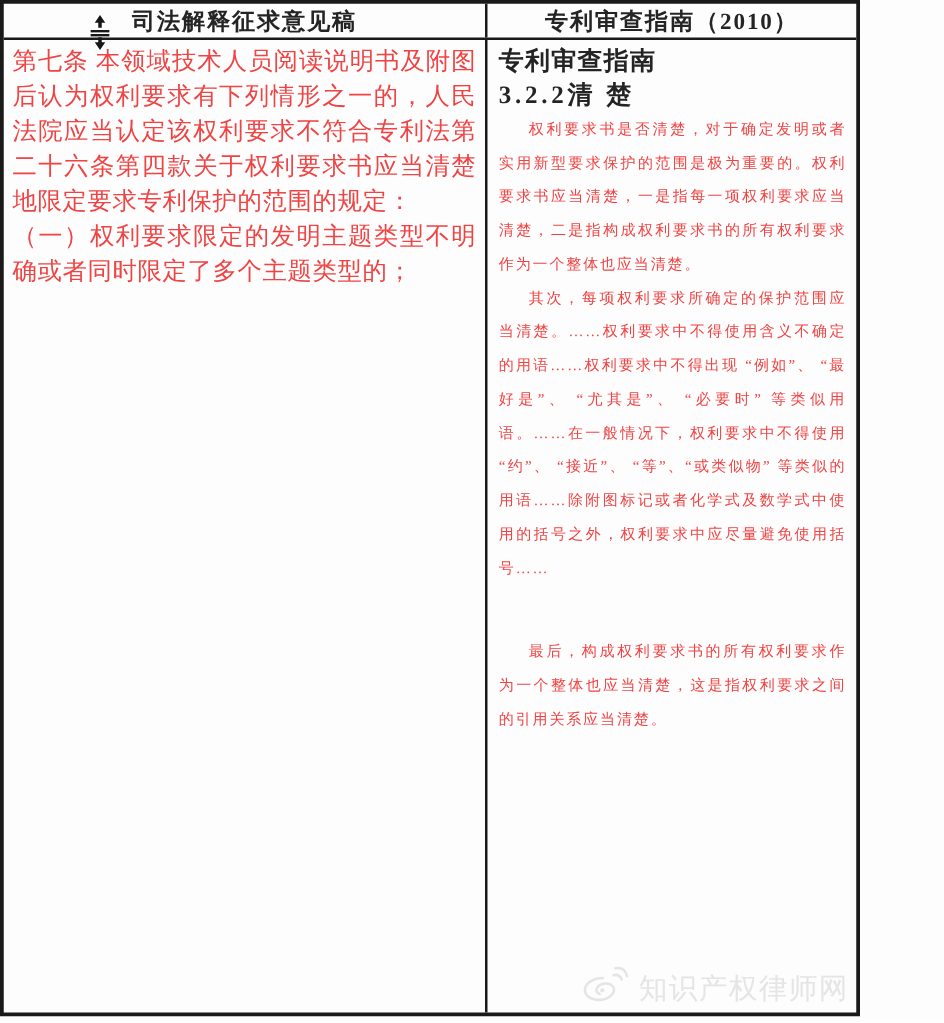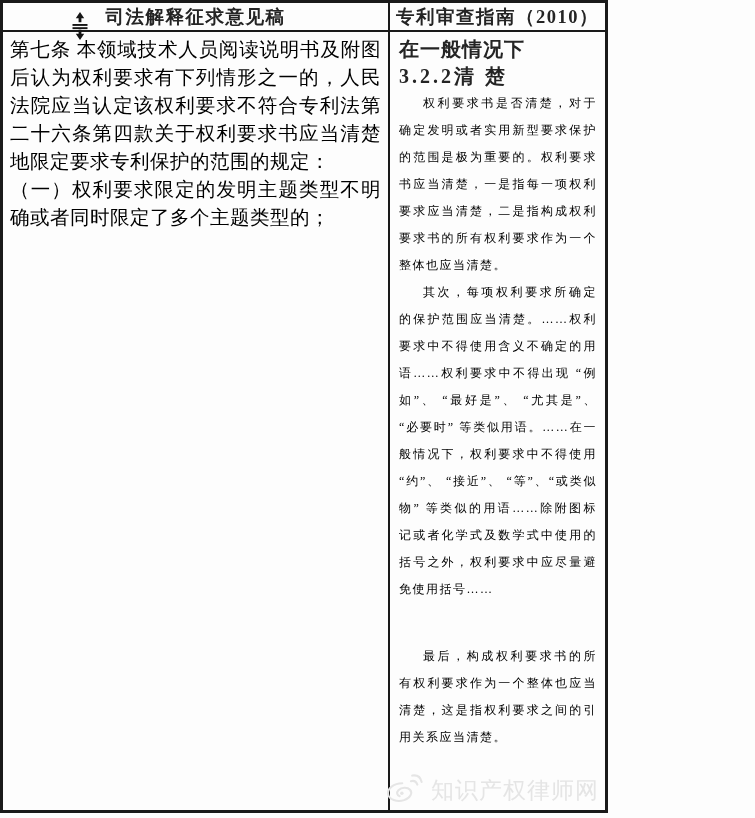--- a/index.html
+++ b/index.html
@@ -17,21 +17,21 @@
     position: relative;
     width: 755px;
     height: 818px;
     background: #fdfdfd;
     overflow: hidden;
   }
   .grid-table {
     position: absolute;
     left: 0;
     top: 0;
-    width: 608px;
+    width: 688px;
     height: 813px;
     box-sizing: border-box;
     border: 3px solid #1a1a1a;
     display: flex;
     flex-direction: column;
     background: #fdfdfd;
   }
   .hdr-row {
     display: flex;
     height: 27px;
@@ -68,21 +68,21 @@
     padding: 4px 7px 0 7px;
   }
   .cell-right {
     flex: 1;
     box-sizing: border-box;
     padding: 4px 8px 0 9px;
     position: relative;
   }
   p {
     margin: 0;
-    color: #000000;
+    color: #ef4444;
     text-align: justify;
   }
   .left-par {
     font-size: 19.5px;
     line-height: 28px;
     letter-spacing: 0.5px;
   }
   .right-par {
     font-size: 12px;
     line-height: 27px;
@@ -146,21 +146,21 @@
     </div>
 
     <div class="body-row">
 
       <div class="cell-left">
         <p class="left-par">第七条 本领域技术人员阅读说明书及附图后认为权利要求有下列情形之一的，人民法院应当认定该权利要求不符合专利法第二十六条第四款关于权利要求书应当清楚地限定要求专利保护的范围的规定：</p>
         <p class="left-par">（一）权利要求限定的发明主题类型不明确或者同时限定了多个主题类型的；</p>
       </div>
 
       <div class="cell-right">
-        <p class="rc-heading">在一般情况下</p>
+        <p class="rc-heading">专利审查指南</p>
         <p class="rc-heading rc-heading-num">3.2.2清 楚</p>
         <p class="right-par">权利要求书是否清楚，对于确定发明或者实用新型要求保护的范围是极为重要的。权利要求书应当清楚，一是指每一项权利要求应当清楚，二是指构成权利要求书的所有权利要求作为一个整体也应当清楚。</p>
         <p class="right-par">其次，每项权利要求所确定的保护范围应当清楚。……权利要求中不得使用含义不确定的用语……权利要求中不得出现 “例如”、 “最好是”、 “尤其是”、 “必要时” 等类似用语。……在一般情况下，权利要求中不得使用 “约”、 “接近”、 “等”、“或类似物” 等类似的用语……除附图标记或者化学式及数学式中使用的括号之外，权利要求中应尽量避免使用括号……</p>
         <p class="right-par right-par-last">最后，构成权利要求书的所有权利要求作为一个整体也应当清楚，这是指权利要求之间的引用关系应当清楚。</p>
 
         <div class="watermark">
           <span>
             <svg width="38" height="31" viewBox="0 0 44 36" aria-hidden="true">
               <g fill="none" stroke="#e5e5e5" stroke-width="2.4" stroke-linecap="round">
                 <path d="M20 12 C10 12 2.5 18 3.5 24.5 C4.5 31 14 34 22 31.5 C29 29.3 32.5 23.5 29 19.5 C26 16.2 19 16.5 15.5 20 C13 22.5 13.8 26 17 27"></path>

